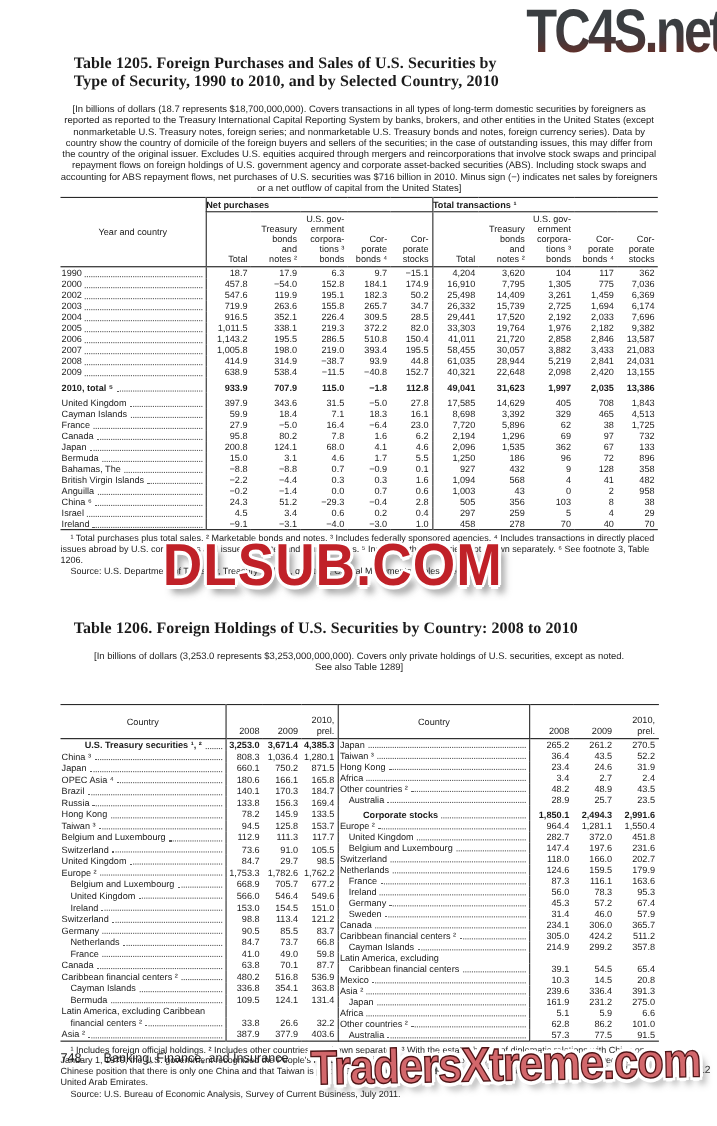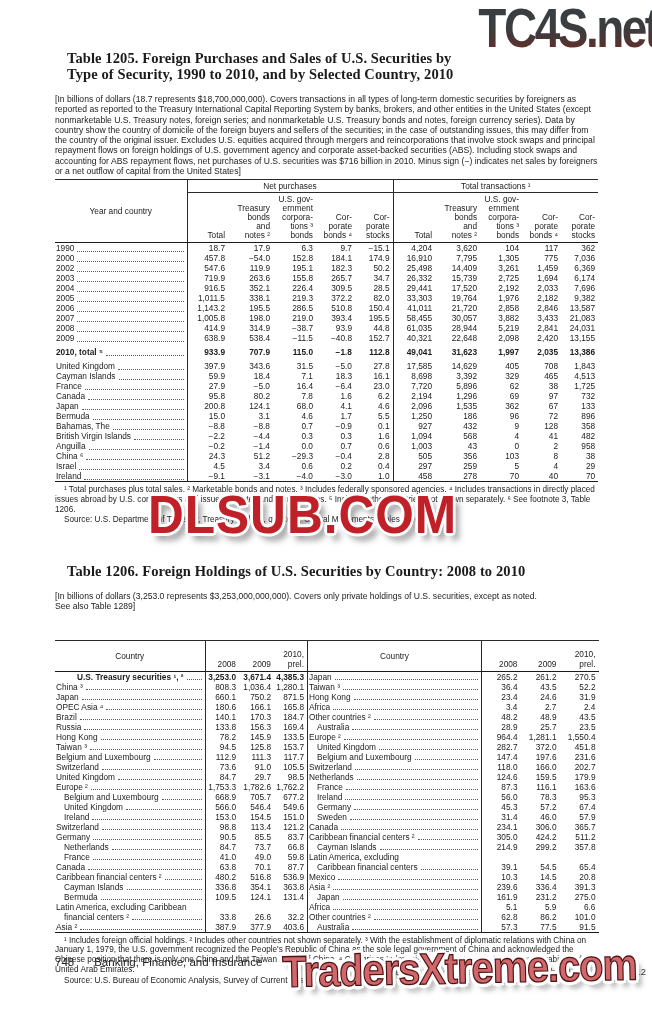--- a/index.html
+++ b/index.html
@@ -2,30 +2,30 @@
 <html><head>
 <meta charset="utf-8">
 <style>
   html,body{margin:0;padding:0;background:#e8e8e8;}
   .page{position:relative;width:652px;height:1024px;background:#ffffff;overflow:hidden;
         font-family:"Liberation Sans","DejaVu Sans",sans-serif;color:#1b1b1b;}
   .content{position:absolute;left:55px;top:38px;width:543px;}
   .pre{white-space:pre-line;}
   .tbl-title{font-family:"Liberation Serif","DejaVu Serif",serif;font-weight:bold;
              font-size:14.5px;line-height:16px;letter-spacing:.1px;margin:12px;}
-  .headnote{font-size:8.6px;line-height:10.3px;margin-top:3px;}
+  .headnote{font-size:8.6px;line-height:10.3px;margin-top:3px;text-align:center;}
 
   table{border-collapse:collapse;table-layout:fixed;}
   th,td{padding:0;font-weight:normal;}
   .num{text-align:right;padding-right:3px;white-space:nowrap;}
   .v{border-left:1px solid #2a2a2a;}
 
   
   .t1205{width:543px;margin-top:3px;border-top:1px solid #2a2a2a;border-bottom:1.5px solid #1a1a1a;font-size:8.3px;}
-  .t1205 .grp{text-align:center;border-bottom:1px solid #2a2a2a;height:12px;}
+  .t1205 .grp{text-align:left;border-bottom:1px solid #2a2a2a;height:12px;font-weight:bold;}
   .t1205 .stubhdr{text-align:center;vertical-align:middle;border-bottom:1.6px solid #1a1a1a;}
   .t1205 tr.subr th{border-bottom:1.6px solid #1a1a1a;text-align:right;vertical-align:bottom;
                     white-space:pre-line;line-height:9px;padding:2px 3px 2px 0;}
   .t1205 tbody td{height:9.3px;}
   
   .t1206wrap{display:flex;margin-top:3px;}
   .t1206{border-top:1px solid #2a2a2a;border-bottom:1.5px solid #1a1a1a;font-size:8.3px;margin-top:25px;}
   .t1206 thead th{border-bottom:1.6px solid #1a1a1a;height:27px;}
   .t1206 .chdr{text-align:center;vertical-align:middle;}
   .t1206 .yhdr{text-align:right;vertical-align:bottom;white-space:pre-line;line-height:9.2px;padding:1px 3px 2px 0;}
@@ -948,20 +948,31 @@
               <td class="stub ind">
                 <div class="lr">
                   <span class="lt">Australia</span>
                   <span class="ld"></span>
                 </div>
               </td>
               <td class="num v">28.9</td>
               <td class="num">25.7</td>
               <td class="num">23.5</td>
             </tr>
+            <tr class="sec gap">
+              <td class="stub">
+                <div class="lr">
+                  <span class="lt">Corporate stocks</span>
+                  <span class="ld"></span>
+                </div>
+              </td>
+              <td class="num v">1,850.1</td>
+              <td class="num">2,494.3</td>
+              <td class="num">2,991.6</td>
+            </tr>
             <tr class="">
               <td class="stub">
                 <div class="lr">
                   <span class="lt">Europe ²</span>
                   <span class="ld"></span>
                 </div>
               </td>
               <td class="num v">964.4</td>
               <td class="num">1,281.1</td>
               <td class="num">1,550.4</td>

